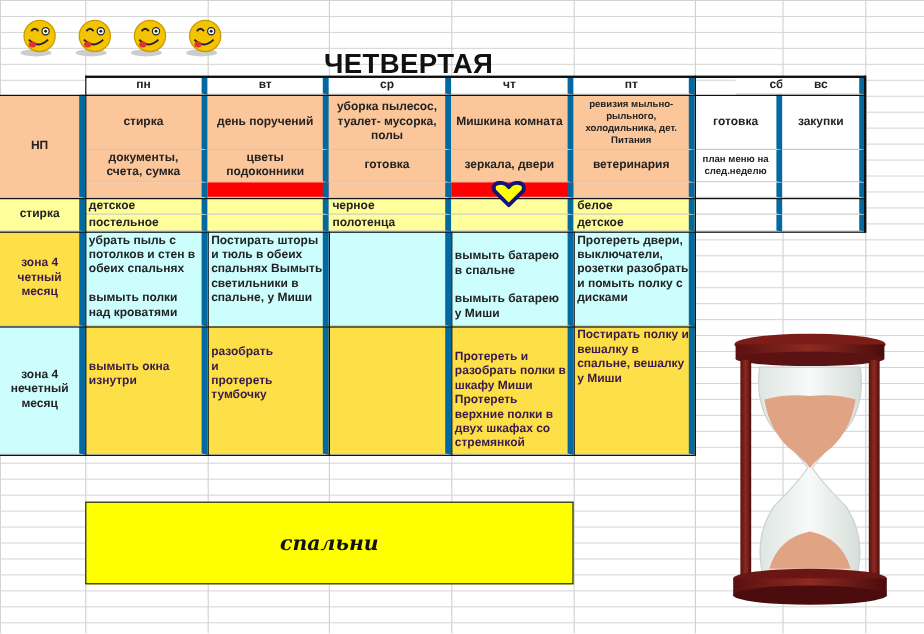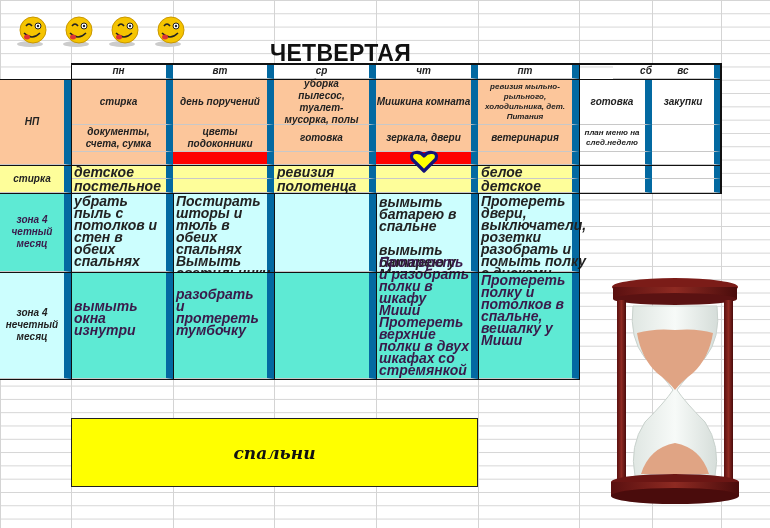--- a/index.html
+++ b/index.html
@@ -15,30 +15,30 @@
   }
   .vline { position: absolute; top: 0; bottom: 0; width: 1px; background: #d4d4d4; }
 
   .smiley { position: absolute; top: 14px; width: 34px; height: 34px; }
 
   .title { position: absolute; left: 270px; top: 40px; width: 220px; height: 27px;
     font-size: 23px; font-weight: bold; letter-spacing: 0.3px; color: #111; }
 
   .cell { position: absolute; display: flex; align-items: center; justify-content: center;
     text-align: center; font-size: 10px; font-weight: bold; line-height: 12px; color: #222;
-    border-right: 7px solid #0369a1; border-bottom: 1px solid #c8c8c8; font-style: italic; }
+    border-right: 5px solid #0369a1; border-bottom: 1px solid #c8c8c8; }
   .cell.left { justify-content: flex-start; text-align: left; padding-left: 3px; }
   .cell.top { align-items: flex-start; padding-top: 2px; }
   .cell.small { font-size: 8px; line-height: 10px; }
-  .cell.norm { font-weight: bold; font-size: 14px; }
+  .cell.norm { font-weight: bold; font-size: 10px; }
 
   .peach { background: #fcc69b; }
   .yellowl { background: #fefe9a; }
   .cyan { background: #ccfefe; }
-  .violet { background: #5eead4; }
+  .violet { background: #fde047; }
   .red { background: #fe0000; }
   .white { background: #fff; }
 
   .thick { position: absolute; background: #111; }
 
   .bed-box { position: absolute; left: 71px; top: 418px; width: 407px; height: 69px;
     background: #ffff00; border: 1.5px solid #222; display: flex; align-items: center; justify-content: center; }
   .bed-box span { font-family: "DejaVu Serif", serif; font-style: italic; font-weight: bold; font-size: 17px; color: #111; }
 
   .heart { position: absolute; left: 409px; top: 150px; width: 30px; height: 24px; }
@@ -125,21 +125,21 @@
 <div class="cell red" style="left:173px;top:152px;width:101px;height:13px"></div>
 <div class="cell peach" style="left:274px;top:152px;width:102px;height:13px"></div>
 <div class="cell red" style="left:376px;top:152px;width:102px;height:13px"></div>
 <div class="cell peach" style="left:478px;top:152px;width:101px;height:13px"></div>
 <div class="cell white" style="left:579px;top:152px;width:73px;height:13px"></div>
 <div class="cell white" style="left:652px;top:152px;width:69px;height:13px"></div>
 
 <div class="cell yellowl" style="left:0;top:165px;width:71px;height:28px">стирка</div>
 <div class="cell yellowl left norm" style="left:71px;top:165px;width:102px;height:14px">детское</div>
 <div class="cell yellowl left norm" style="left:173px;top:165px;width:101px;height:14px"></div>
-<div class="cell yellowl left norm" style="left:274px;top:165px;width:102px;height:14px">ревизия</div>
+<div class="cell yellowl left norm" style="left:274px;top:165px;width:102px;height:14px">черное</div>
 <div class="cell yellowl left norm" style="left:376px;top:165px;width:102px;height:14px"></div>
 <div class="cell yellowl left norm" style="left:478px;top:165px;width:101px;height:14px">белое</div>
 <div class="cell white" style="left:579px;top:165px;width:73px;height:14px"></div>
 <div class="cell white" style="left:652px;top:165px;width:69px;height:14px"></div>
 <div class="cell yellowl left norm" style="left:71px;top:179px;width:102px;height:14px">постельное</div>
 <div class="cell yellowl left norm" style="left:173px;top:179px;width:101px;height:14px"></div>
 <div class="cell yellowl left norm" style="left:274px;top:179px;width:102px;height:14px">полотенца</div>
 <div class="cell yellowl left norm" style="left:376px;top:179px;width:102px;height:14px"></div>
 <div class="cell yellowl left norm" style="left:478px;top:179px;width:101px;height:14px">детское</div>
 <div class="cell white" style="left:579px;top:179px;width:73px;height:14px"></div>
@@ -154,21 +154,21 @@
 <div class="cell cyan left norm" style="left:376px;top:193px;width:102px;height:79px;white-space:pre-line;padding-top:12px">вымыть батарею в спальне
 
 вымыть батарею у Миши</div>
 <div class="cell cyan left top norm" style="left:478px;top:193px;width:101px;height:79px">Протереть двери, выключатели, розетки разобрать и помыть полку с дисками</div>
 
 <div class="cell cyan" style="left:0;top:272px;width:71px;height:107px;padding:0 0">зона 4 нечетный месяц</div>
 <div class="cell violet left norm" style="left:71px;top:272px;width:102px;height:107px;color:#3a1a4a;align-items:flex-start;padding-top:28px">вымыть окна изнутри</div>
 <div class="cell violet left norm" style="left:173px;top:272px;width:101px;height:107px;color:#3a1a4a;align-items:flex-start;padding-top:16px;padding-right:35px">разобрать и протереть тумбочку</div>
 <div class="cell violet left top norm" style="left:274px;top:272px;width:102px;height:107px"></div>
 <div class="cell violet left norm" style="left:376px;top:272px;width:102px;height:107px;color:#3a1a4a;align-items:flex-end;padding-bottom:2px">Протереть и разобрать полки в шкафу Миши Протереть верхние полки в двух шкафах со стремянкой</div>
-<div class="cell violet left top norm" style="left:478px;top:272px;width:101px;height:107px;color:#3a1a4a">Протереть полку и потолков в спальне, вешалку у Миши</div>
+<div class="cell violet left top norm" style="left:478px;top:272px;width:101px;height:107px;color:#3a1a4a">Постирать полку и вешалку в спальне, вешалку у Миши</div>
 
 <div class="thick" style="left:71px;top:63px;width:650px;height:1.5px"></div>
 <div class="thick" style="left:0;top:78.5px;width:721px;height:1.5px"></div>
 <div class="thick" style="left:0;top:164.5px;width:721px;height:1.5px"></div>
 <div class="thick" style="left:0;top:192.5px;width:721px;height:1.5px"></div>
 <div class="thick" style="left:0;top:271.5px;width:579px;height:1.5px"></div>
 <div class="thick" style="left:0;top:378.5px;width:579px;height:1.5px"></div>
 <div class="thick" style="left:70.5px;top:63px;width:1.5px;height:317px"></div>
 <div class="thick" style="left:172.5px;top:193px;width:1.5px;height:187px"></div>
 <div class="thick" style="left:273.5px;top:193px;width:1.5px;height:187px"></div>

